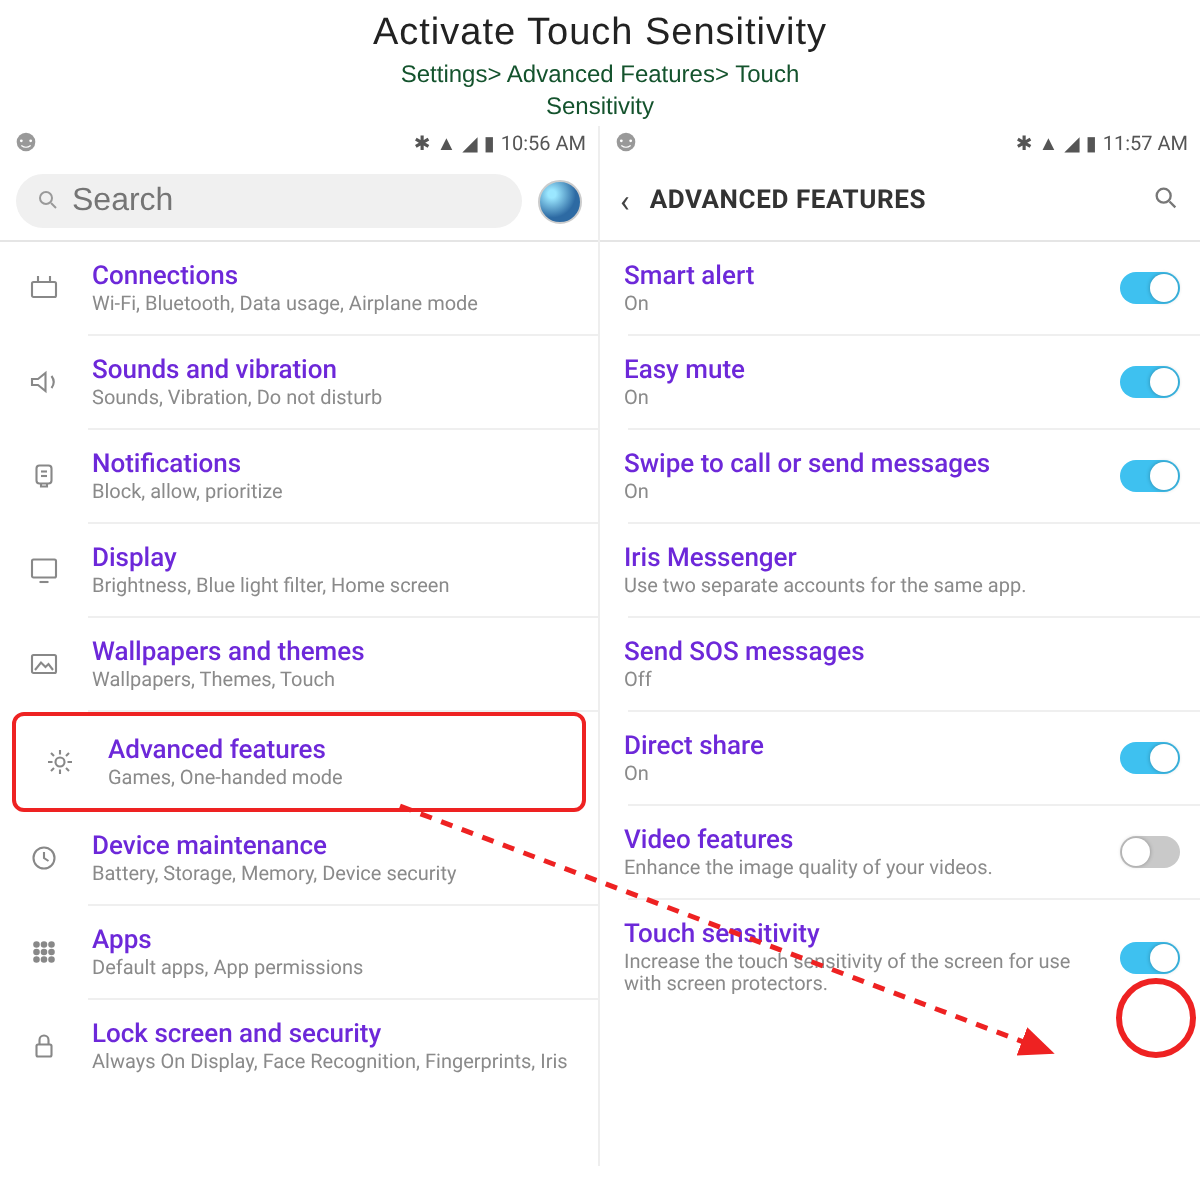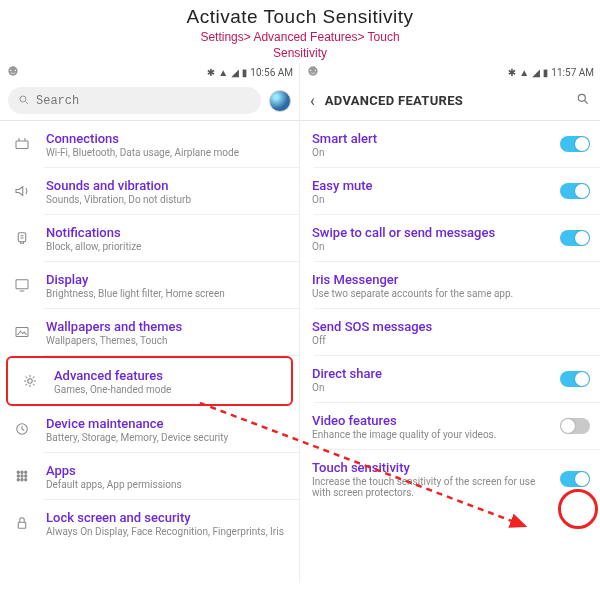--- a/index.html
+++ b/index.html
@@ -16,21 +16,21 @@
     padding: 6px 0 2px;
   }
   .header h1 {
     font-family: 'Century Gothic', Futura, sans-serif;
     font-weight: 400;
     font-size: 19px;
     color: #222;
     letter-spacing: 0.5px;
   }
   .header .breadcrumb {
-    color: #be185d;
+    color: #14532d;
     font-size: 12px;
     margin-top: 2px;
     font-family: 'Century Gothic', Futura, sans-serif;
     line-height: 1.3;
   }
   .panes {
     display: flex;
     width: 600px;
     height: 520px;
   }
@@ -69,24 +69,23 @@
     align-items: center;
     background: #f0f0f0;
     border-radius: 14px;
     padding: 4px 10px;
     gap: 6px;
   }
   .search-box input {
     border: none;
     background: transparent;
     outline: none;
-    font-size: 12px;
+    font-size: 16px;
     flex: 1;
     color: #6d28d9;
-    font-family: Liberation Mono, monospace;
   }
   .avatar {
     width: 22px; height: 22px; border-radius: 50%;
     background: radial-gradient(circle at 30% 30%, #9be7ff 10%, #2d6aa3 60%);
     border: 1px solid #ccc;
   }
 
   .titlebar {
     display: flex;
     align-items: center;

